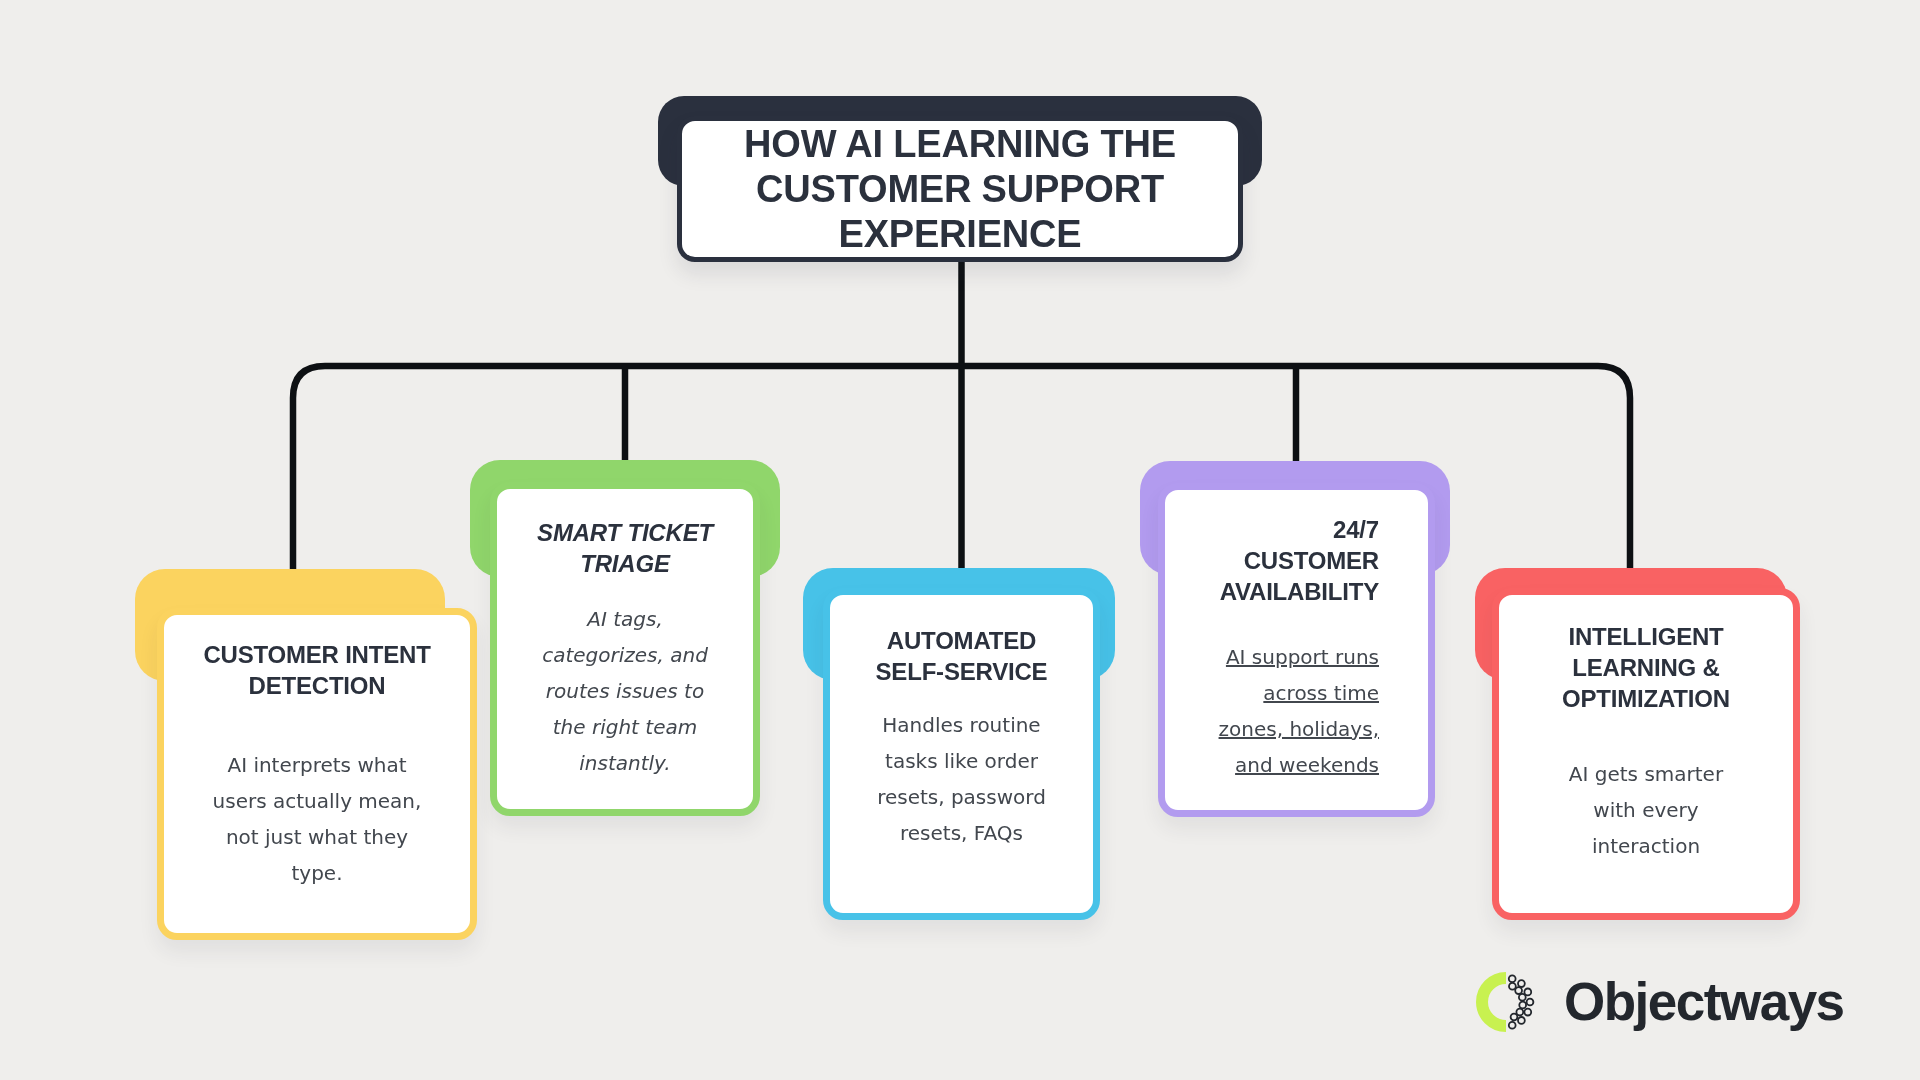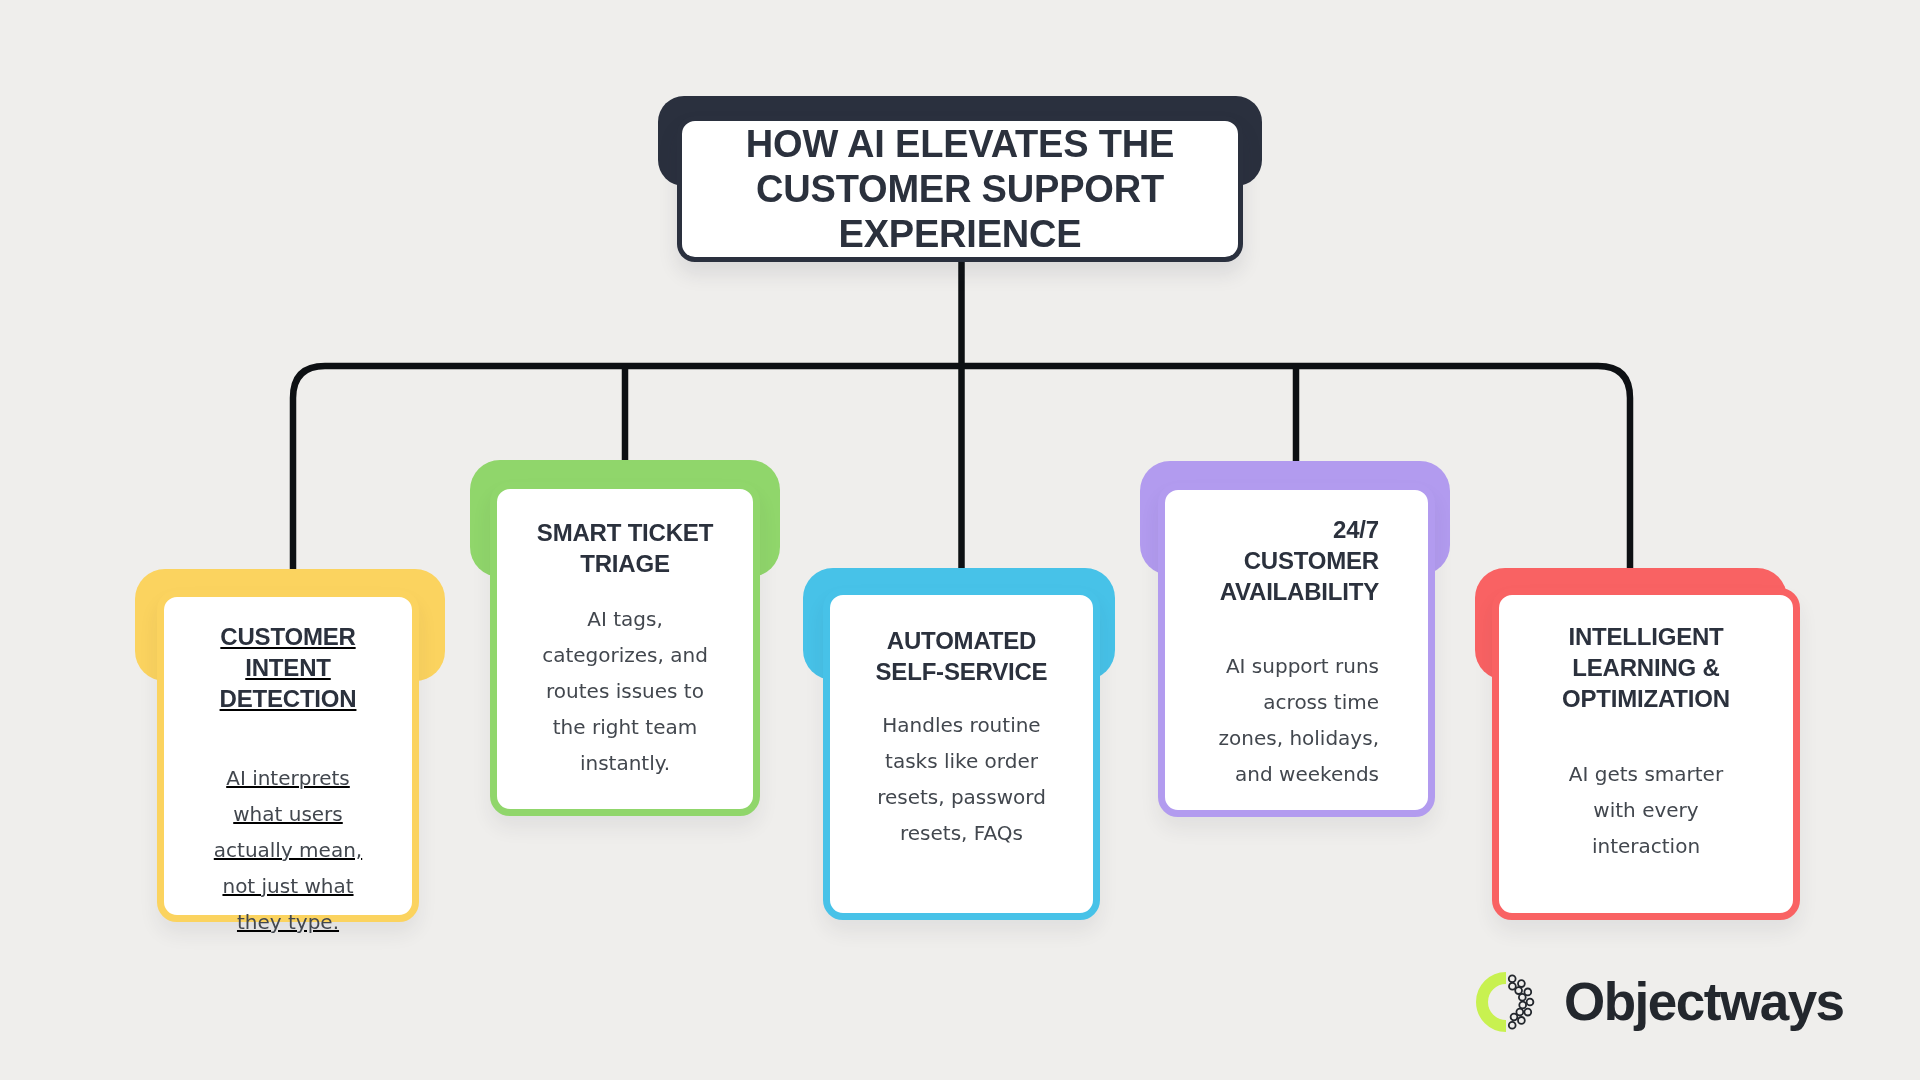--- a/index.html
+++ b/index.html
@@ -84,35 +84,35 @@
   .card p {
     font-family: "DejaVu Sans", sans-serif;
     font-size: 20px;
     line-height: 36px;
     font-weight: 400;
     color: var(--body, #42474e);
   }
 
   
   .c1 .back  { left: 135px;  top: 569px; width: 310px; height: 112px; }
-  .c1 .card  { left: 157px;  top: 590px; width: 262px; height: 332px; padding: 24px 36px 0; text-decoration: underline; }
+  .c1 .card  { left: 157px;  top: 608px; width: 320px; height: 332px; padding: 24px 36px 0; }
   .c1 .card p { margin-top: 46px; }
 
   .c2 .back  { left: 470px;  top: 460px; width: 310px; height: 117px; }
-  .c2 .card  { left: 490px;  top: 482px; width: 270px; height: 334px; padding: 28px 40px 0; }
+  .c2 .card  { left: 490px;  top: 482px; width: 270px; height: 334px; padding: 28px 40px 0; font-style: italic; }
   .c2 .card p { margin-top: 22px; }
 
   .c3 .back  { left: 803px;  top: 568px; width: 312px; height: 112px; }
   .c3 .card  { left: 823px;  top: 588px; width: 277px; height: 332px; padding: 30px 38px 0; }
   .c3 .card p { margin-top: 20px; }
 
   .c4 .back  { left: 1140px; top: 461px; width: 310px; height: 114px; }
   .c4 .card  { left: 1158px; top: 483px; width: 277px; height: 334px; padding: 24px 49px 0; text-align: right; }
   .c4 .card h3 { margin: 0; }
-  .c4 .card p { margin-top: 41px; }
+  .c4 .card p { margin-top: 32px; text-decoration: underline; }
 
   .c5 .back  { left: 1475px; top: 568px; width: 312px; height: 112px; }
   .c5 .card  { left: 1492px; top: 588px; width: 308px; height: 332px; padding: 26px 51px 0; }
   .c5 .card p { margin-top: 42px; }
 
   
   .logo {
     position: absolute;
     left: 1476px; top: 971px;
     display: flex;
@@ -146,21 +146,21 @@
   <svg class="connectors" viewBox="0 0 1920 1080" aria-hidden="true">
     <path d="M961.5 260 V 575"></path>
     <path d="M293 572 V 398 Q293 366 325 366 H 1598 Q1630 366 1630 398 V 572"></path>
     <path d="M625 366 V 466"></path>
     <path d="M1296 366 V 466"></path>
   </svg>
 
   <div style="--dark: #2a303e;">
     <div class="title-back"></div>
     <div class="title-card">
-      <h1 style="--heading: #2b313d;">HOW AI ELEVATES THE CUSTOMER SUPPORT EXPERIENCE</h1>
+      <h1 style="--heading: #2b313d;">HOW AI LEARNING THE CUSTOMER SUPPORT EXPERIENCE</h1>
     </div>
   </div>
 
   <div class="group c1" style="--accent: #fbd35f;">
     <div class="back"></div>
     <div class="card">
       <h3 style="--heading: #2b313d;">CUSTOMER INTENT DETECTION</h3>
       <p style="--body: #42474e;">AI interprets what users actually mean, not just what they type.</p>
     </div>
   </div>

